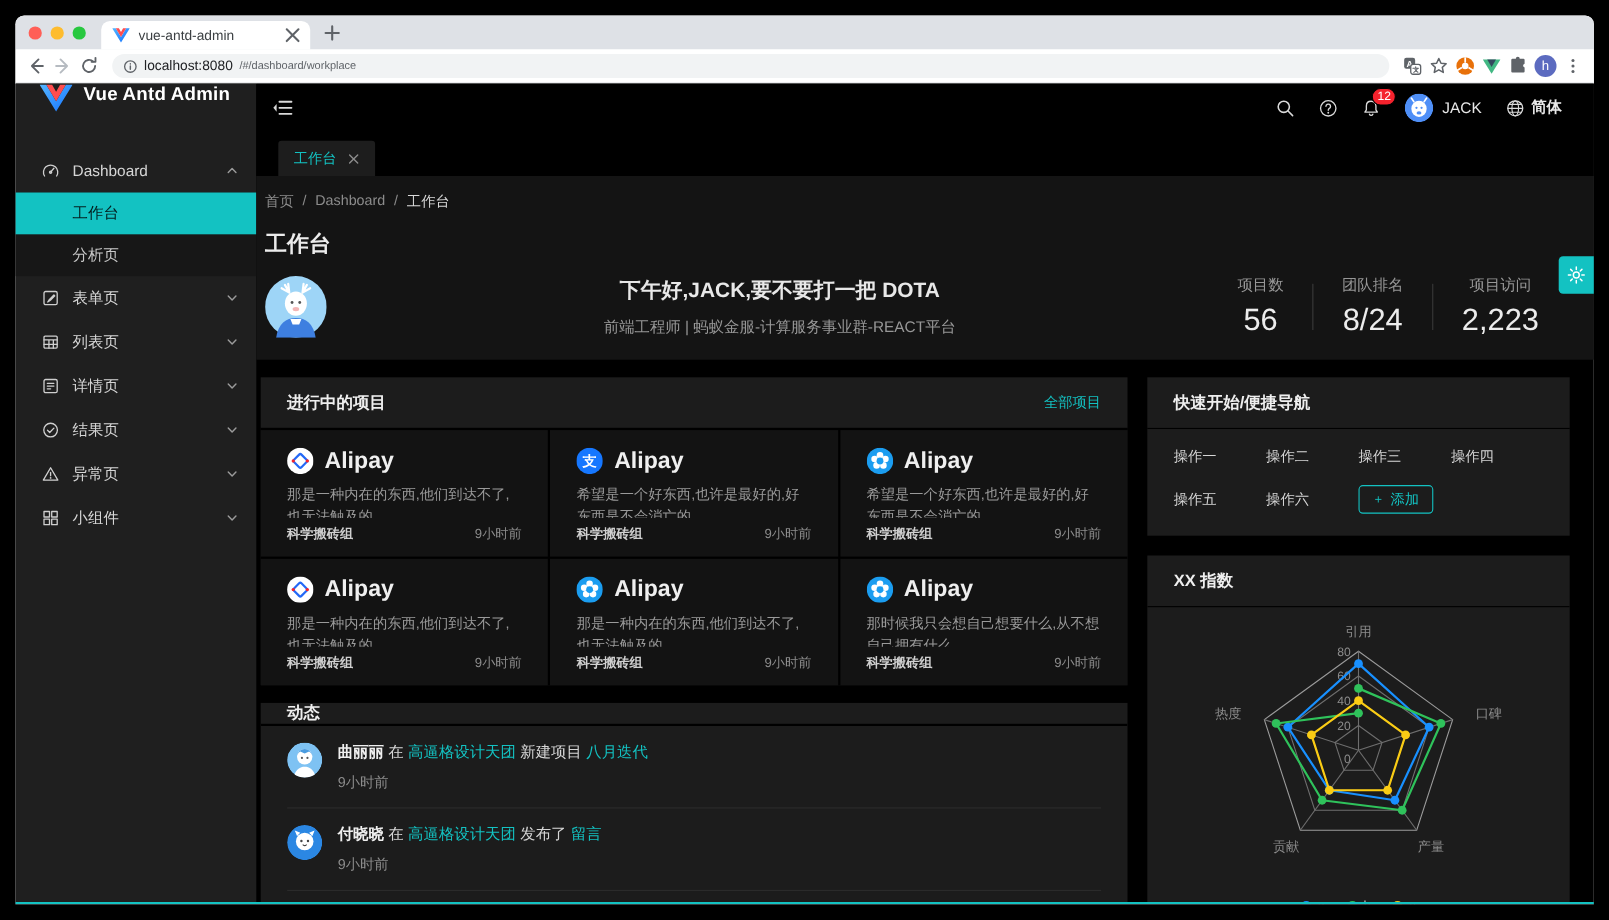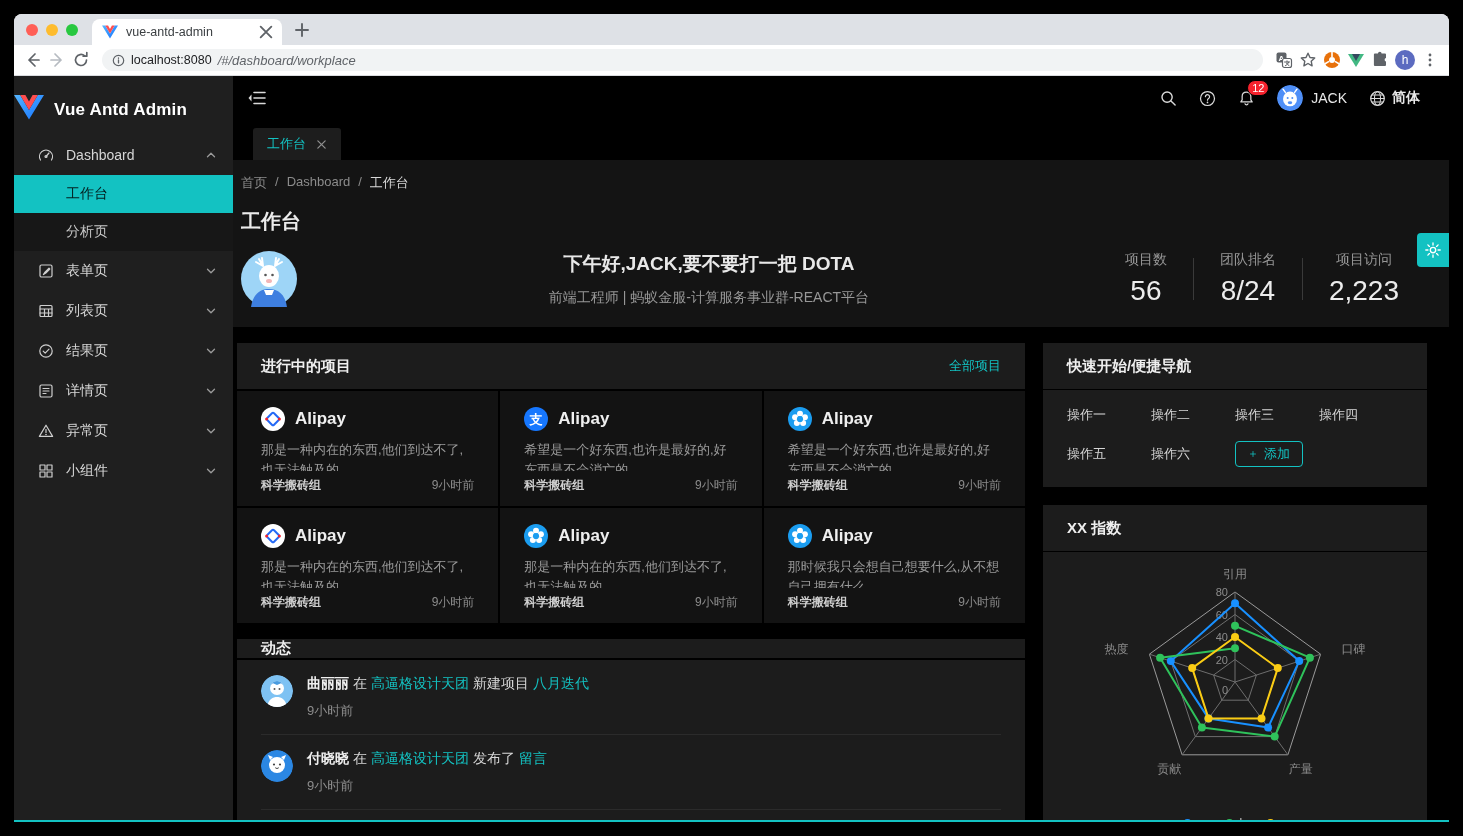--- a/index.html
+++ b/index.html
@@ -19,28 +19,28 @@
   .btab .x { color:#5f6368; width:16px; height:16px; }
   .newtab { width:24px; height:24px; margin-left:8px; color:#5f6368; }
   .toolbar { height:31px; background:#fff; border-bottom:1px solid #dadce0;
     display:flex; align-items:center; padding:0 10px; gap:6px; }
   .nav-ic { width:18px; height:18px; color:#5f6368; flex:0 0 auto;}
   .nav-ic.dis { color:#b6bbc1; }
   .addr { flex:1; height:22px; background:#f1f3f4; border-radius:11px; margin:12px 6px;
     display:flex; align-items:center; padding:0 10px; gap:6px; min-width:0;}
   .addr .ic { width:13px; height:13px; color:#5f6368; flex:0 0 auto;}
   .addr .host { font-size:12.5px; color:#202124; white-space:nowrap;}
-  .addr .path { font-size:13px; color:#5f6368; white-space:nowrap;font-style:italic;}
+  .addr .path { font-size:10px; color:#5f6368; white-space:nowrap;}
   .ext { width:18px; height:18px; flex:0 0 auto; }
   .prof { width:20px; height:20px; border-radius:50%; background:#5c6bc0; color:#fff;
     font-size:12px; display:flex; align-items:center; justify-content:center; flex:0 0 auto;}
   
   .app { position:absolute; top:62px; bottom:0; left:0; right:0; display:flex; background:#000; }
   .sidebar { width:219px; background:#1f1f1f; flex:0 0 auto; display:flex; flex-direction:column; }
-  .brand { height:44px; display:flex; align-items:flex-end; padding-left:0; gap:10px; }
+  .brand { height:44px; display:flex; align-items:flex-start; padding-left:22px; gap:10px; }
   .brand .vlogo { width:30px; height:26px; }
   .brand-name { color:#fff; font-size:17px; font-weight:bold; letter-spacing:.2px; }
   .menu { margin-top:15px; font-size:14px; color:#d6d6d6; }
   .m-item { height:40px; display:flex; align-items:center; padding:0 16px 0 24px; gap:12px; cursor:pointer;}
   .m-item .mi { width:16px; height:16px; color:#cfcfcf; flex:0 0 auto;}
   .m-item .ml { flex:1; }
   .m-item .mc { width:12px; height:12px; color:#9a9a9a; }
   .submenu { background:#171717; }
   .s-item { height:38px; display:flex; align-items:center; padding-left:52px; color:#c9c9c9; cursor:pointer;}
   .s-item.active { background:#13c2c2; color:rgba(0,0,0,.85); }
@@ -81,21 +81,21 @@
   .colL { flex:1; min-width:0; display:flex; flex-direction:column; gap:16px;}
   .colR { width:384px; flex:0 0 auto; display:flex; flex-direction:column; gap:18px;}
   .card { background:#1c1c1c; }
   .chead { height:46px; display:flex; align-items:center; padding:0 24px; }
   .chead .ct { color:#efefef; font-size:15px; font-weight:bold; flex:1;}
   .chead .clink { color:#13c2c2; font-size:13px; cursor:pointer;}
   .pgrid { display:grid; grid-template-columns:1fr 1fr 1fr; gap:2px; background:#000; border-top:2px solid #000;}
   .pcell { background:#131313; padding:16px 24px 12px; height:115px; display:flex; flex-direction:column;}
   .prow1 { display:flex; align-items:center; gap:10px; margin-bottom:9px;}
   .plogo { width:24px; height:24px; flex:0 0 auto;}
-  .pname { color:#efefef; font-size:17px; font-weight:bold;}
+  .pname { color:#efefef; font-size:21px; font-weight:bold;}
   .pdesc { color:#9a9a9a; font-size:13px; line-height:1.55; flex:1;
     display:-webkit-box; -webkit-line-clamp:2; -webkit-box-orient:vertical; overflow:hidden;}
   .pfoot { display:flex; justify-content:space-between; font-size:12px; margin-top:6px;}
   .pgroup { color:#cfcfcf; font-weight:bold;}
   .ptime { color:#8c8c8c; }
   .feedcard { flex:1; overflow:hidden; display:flex; flex-direction:column;}
   .feedlist { padding:0 24px; border-top:2px solid #000;}
   .fitem { display:flex; gap:14px; padding:15px 0 14px; border-bottom:1px solid #2b2b2b;}
   .fitem:last-child { border-bottom:none; }
   .fav32 { width:32px; height:32px; flex:0 0 auto; border-radius:50%; overflow:hidden;}
@@ -297,42 +297,42 @@
             <span class="mc">
               <svg viewBox="0 0 12 12">
                 <path d="M2.5 4.2L6 7.8l3.5-3.6" stroke="currentColor" fill="none" stroke-linecap="round" stroke-linejoin="round" stroke-width="1.3"></path>
               </svg>
             </span>
           </div>
           <div class="m-item">
             <span class="mi">
               <svg viewBox="0 0 16 16">
                 <g stroke="currentColor" fill="none" stroke-linecap="round" stroke-linejoin="round" stroke-width="1.2">
-                  <circle cx="8" cy="8" r="6.2"></circle>
-                  <path d="M5.2 8.2l2 2 3.8-4"></path>
-                </g>
-              </svg>
-            </span>
-            <span class="ml">结果页</span>
+                  <rect x="2" y="2" width="12" height="12" rx="1.5"></rect>
+                  <path d="M5 5.5h6M5 8h6M5 10.5h3"></path>
+                </g>
+              </svg>
+            </span>
+            <span class="ml">详情页</span>
             <span class="mc">
               <svg viewBox="0 0 12 12">
                 <path d="M2.5 4.2L6 7.8l3.5-3.6" stroke="currentColor" fill="none" stroke-linecap="round" stroke-linejoin="round" stroke-width="1.3"></path>
               </svg>
             </span>
           </div>
           <div class="m-item">
             <span class="mi">
               <svg viewBox="0 0 16 16">
                 <g stroke="currentColor" fill="none" stroke-linecap="round" stroke-linejoin="round" stroke-width="1.2">
-                  <rect x="2" y="2" width="12" height="12" rx="1.5"></rect>
-                  <path d="M5 5.5h6M5 8h6M5 10.5h3"></path>
-                </g>
-              </svg>
-            </span>
-            <span class="ml">详情页</span>
+                  <circle cx="8" cy="8" r="6.2"></circle>
+                  <path d="M5.2 8.2l2 2 3.8-4"></path>
+                </g>
+              </svg>
+            </span>
+            <span class="ml">结果页</span>
             <span class="mc">
               <svg viewBox="0 0 12 12">
                 <path d="M2.5 4.2L6 7.8l3.5-3.6" stroke="currentColor" fill="none" stroke-linecap="round" stroke-linejoin="round" stroke-width="1.3"></path>
               </svg>
             </span>
           </div>
           <div class="m-item">
             <span class="mi">
               <svg viewBox="0 0 16 16">
                 <g stroke="currentColor" fill="none" stroke-linecap="round" stroke-linejoin="round" stroke-width="1.2">

